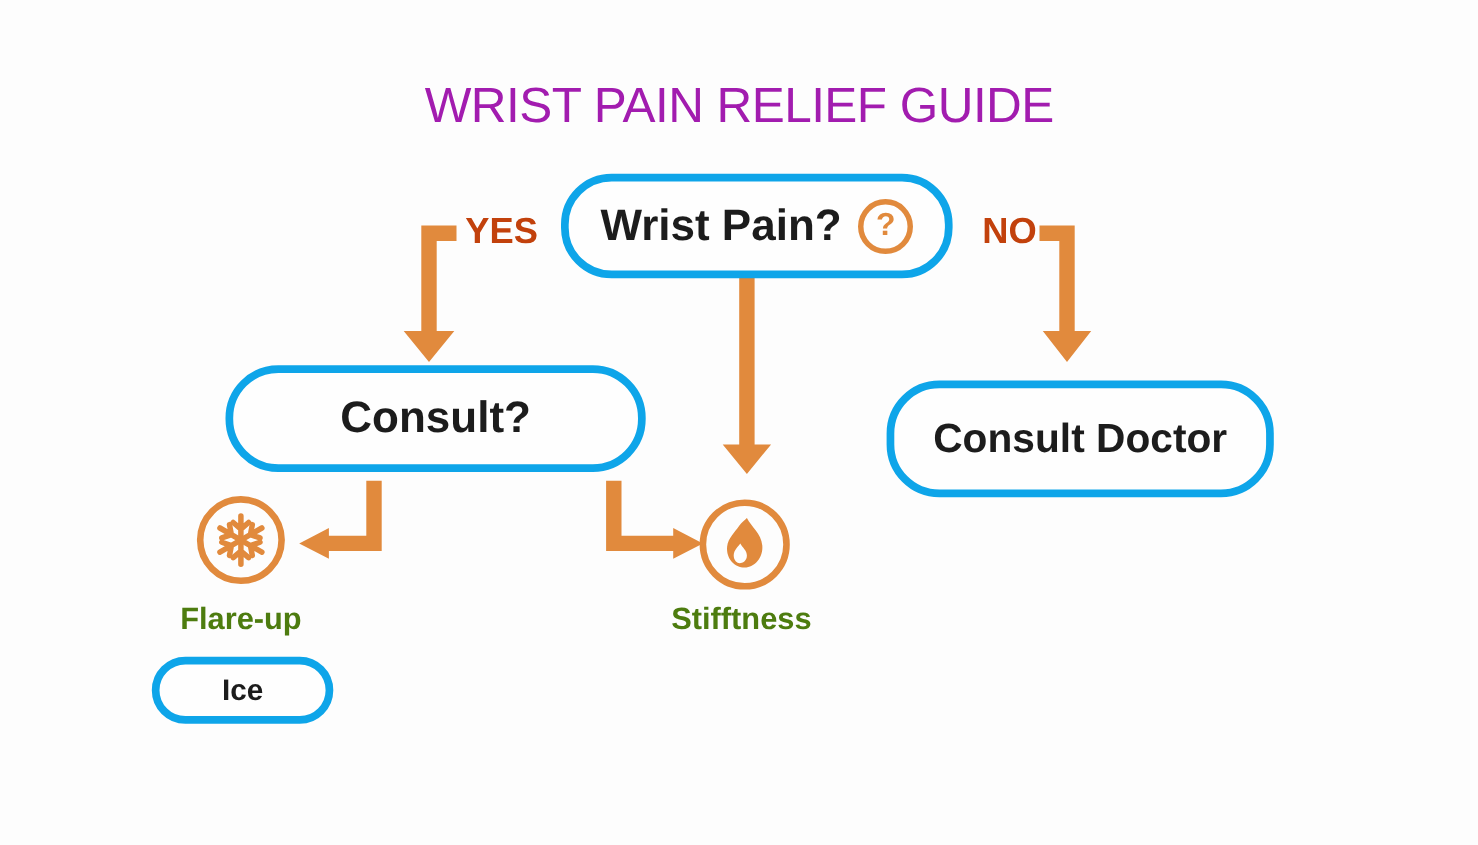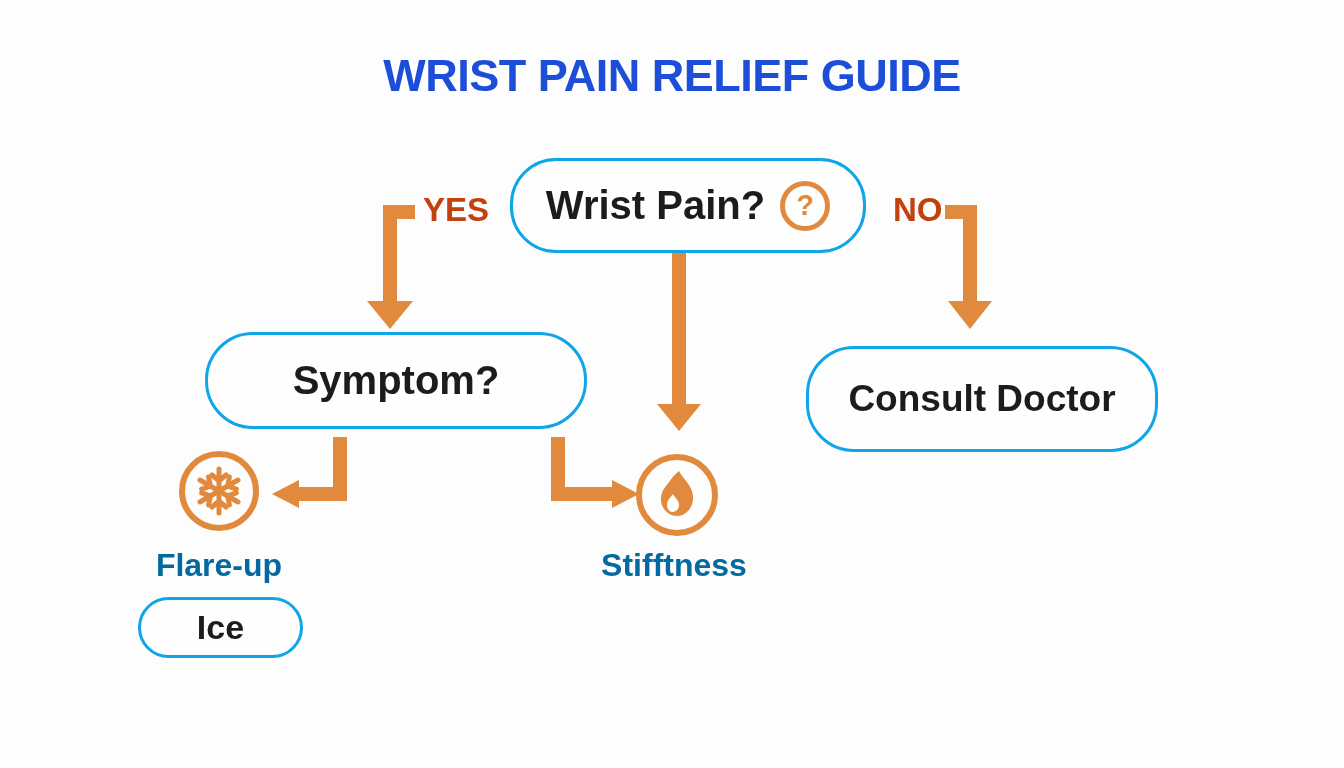--- a/index.html
+++ b/index.html
@@ -10,30 +10,30 @@
   #canvas {
     position: relative;
     width: 1344px;
     height: 768px;
     margin: 0 auto;
     background: #FDFDFD;
     overflow: hidden;
   }
   .abs { position: absolute; }
   #page-title {
-    left: 0; right: 0; top: 50px;
+    left: 0; right: 0; top: 70px;
     text-align: center;
     font-size: 45px;
-    font-weight: 700;
+    font-weight: 400;
     letter-spacing: -0.5px;
-    color: #1d4ed8;
+    color: #a21caf;
   }
   .node {
     background: #FEFEFE;
-    border: 3px solid #0ea5e9;
+    border: 7px solid #0ea5e9;
     display: flex;
     align-items: center;
     justify-content: center;
     color: #1c1c1c;
     font-weight: 800;
     box-sizing: border-box;
   }
   #node-wrist-pain {
     left: 510px; top: 158px; width: 356px; height: 95px;
     border-radius: 46px; font-size: 40px; gap: 15px;
@@ -51,39 +51,39 @@
   #node-symptom {
     left: 205px; top: 332px; width: 382px; height: 97px;
     border-radius: 48px; font-size: 40px;
   }
   #node-consult {
     left: 806px; top: 346px; width: 352px; height: 106px;
     border-radius: 48px; font-size: 37px;
   }
   #node-ice {
     left: 138px; top: 597px; width: 165px; height: 61px;
-    border-radius: 31px; font-size: 34px;
+    border-radius: 31px; font-size: 27px;
   }
   #node-heat {
     left: 597px; top: 596px; width: 165px; height: 62px;
     border-radius: 31px; font-size: 29px;
   }
   .branch-label {
     font-size: 33px;
     font-weight: 800;
     color: #c2410c;
   }
   #yes-label { left: 423px; top: 191px; }
   #no-label  { left: 893px; top: 191px; }
   .caption {
     width: 220px;
     text-align: center;
-    font-size: 32px;
+    font-size: 28px;
     font-weight: 800;
-    color: #0369a1;
+    color: #4d7c0f;
   }
   #flare-caption { left: 109px; top: 547px; }
   #stiff-caption { left: 564px; top: 547px; }
   .icon-circle { pointer-events: none; }
   #arrow-layer { left: 0; top: 0; pointer-events: none; }
 </style>
 </head>
 <body>
 
 <div id="canvas">
@@ -104,21 +104,21 @@
     <span>Wrist Pain?</span>
     <span id="question-badge">
       <span>?</span>
     </span>
   </div>
 
   <div id="yes-label" class="branch-label abs">YES</div>
   <div id="no-label" class="branch-label abs">NO</div>
 
   <div id="node-symptom" class="node abs">
-    <span>Symptom?</span>
+    <span>Consult?</span>
   </div>
   <div id="node-consult" class="node abs">
     <span>Consult Doctor</span>
   </div>
 
   <svg class="abs icon-circle" style="left:177px; top:449px;" width="84" height="84" viewBox="0 0 84 84">
     <circle cx="42" cy="42" r="37" fill="none" stroke="#E18A3D" stroke-width="6"></circle>
     <g stroke="#E18A3D" stroke-width="5" stroke-linecap="round" fill="none">
       <g>
         <path d="M42 20 V64 M35 26 L42 32 L49 26 M35 58 L42 52 L49 58"></path>

